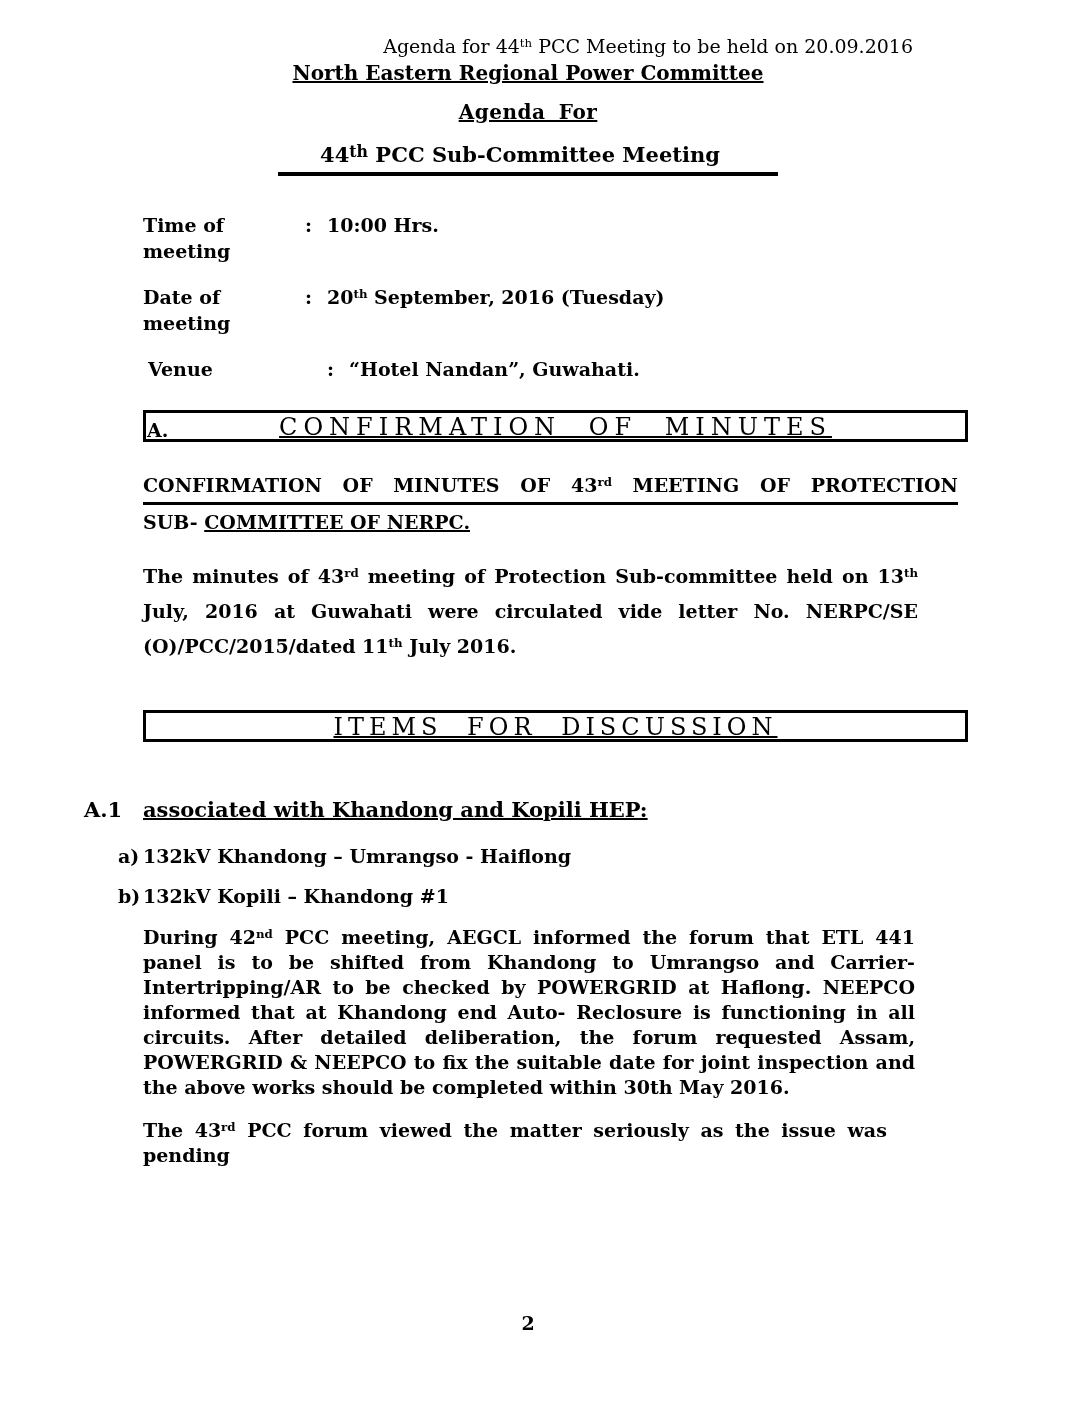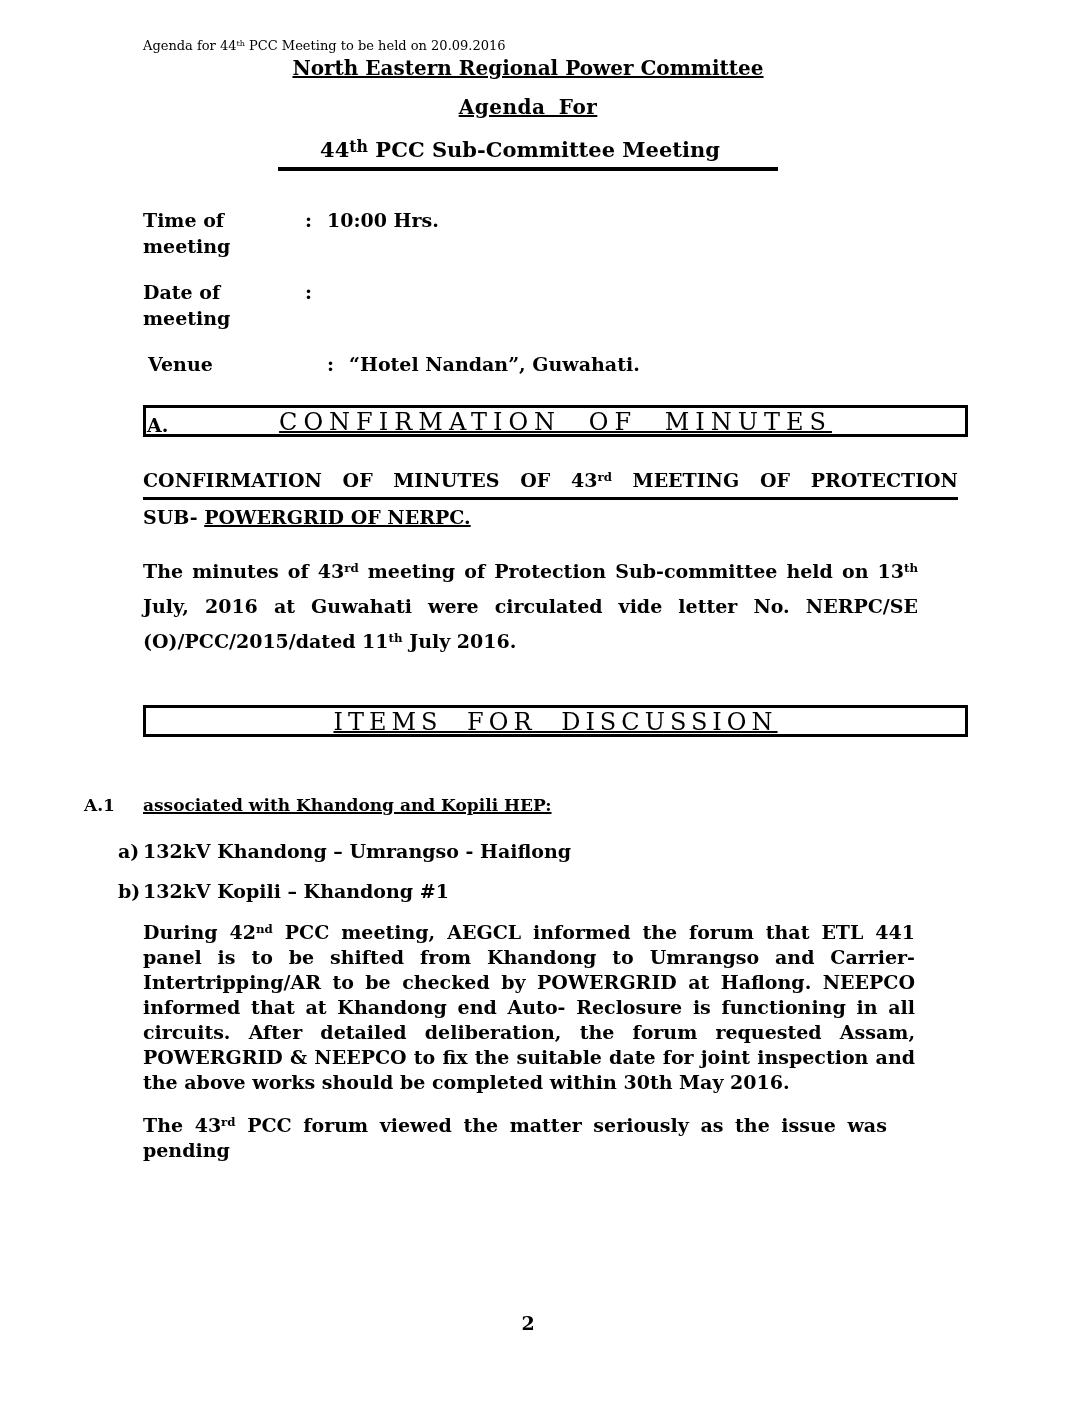--- a/index.html
+++ b/index.html
@@ -9,24 +9,24 @@
     background:#ffffff;color:#000;
     font-family:"DejaVu Serif", serif;
     font-weight:bold;
     overflow:hidden;
     box-sizing:border-box;
     padding:36px 175px 0 143px;
   }
   sup{font-size:0.62em;line-height:0;vertical-align:0.5em;}
 
   .running-header{
-    font-weight:normal;font-size:13px;text-align:left;line-height:20px;
+    font-weight:normal;font-size:19px;text-align:right;line-height:20px;
   }
   .org-title{
-    font-size:20px;text-align:center;line-height:24px;
+    margin-top:5px;font-size:20px;text-align:center;line-height:24px;
     text-decoration:underline;text-decoration-thickness:2px;
   }
   .agenda-for{
     margin-top:15px;font-size:20px;text-align:center;line-height:24px;
     text-decoration:underline;text-decoration-thickness:2px;
     letter-spacing:0.5px;word-spacing:6px;
   }
   .meeting-title-row{margin-top:16px;text-align:center;line-height:30px;}
   .meeting-title{
     display:inline-block;font-size:21px;
@@ -72,21 +72,21 @@
   .u2{text-decoration:underline;text-decoration-thickness:2px;}
 
   .para{margin:0;font-size:19px;text-align:justify;}
   .para-spaced{margin-top:22px;line-height:35px;width:775px;}
   .para-italic{margin-top:28px;font-style:italic;line-height:32px;width:775px;}
   .para-tight{line-height:25px;width:772px;}
   .para-forreliable{margin-top:26px;}
   .para-during{margin-top:16px;}
   .para-last{margin-top:18px;text-align:left;word-spacing:5px;line-height:25px;}
 
-  .a1-block{margin-top:56px;display:flex;font-size:17px;}
+  .a1-block{margin-top:56px;display:flex;font-size:21px;}
   .a1-number{width:59px;margin-left:-59px;flex:0 0 auto;line-height:24px;}
   .a1-heading{width:675px;}
   .a1-h-line1{line-height:24px;text-align:justify;text-align-last:justify;}
   .a1-h-line2{line-height:24px;}
 
   .list{margin-top:22px;font-size:19px;}
   .list-item{display:flex;line-height:25px;margin-bottom:15px;}
   .list-marker{width:25px;margin-left:-25px;flex:0 0 auto;}
 
   .page-number{
@@ -111,37 +111,38 @@
 
   <div class="meeting-info">
     <div class="info-row">
       <span class="info-label">Time of meeting</span>
       <span class="info-sep">:</span>
       <span class="info-value"><span>10:00 Hrs.</span></span>
     </div>
     <div class="info-row">
       <span class="info-label">Date of meeting</span>
       <span class="info-sep">:</span>
+      <span class="info-value"><span>20</span><sup>th</sup><span> September, 2016 (Tuesday)</span></span>
     </div>
     <div class="info-row row-venue">
       <span class="info-label">Venue</span>
       <span class="info-sep">:</span>
       <span class="info-value"><span>“Hotel Nandan”, Guwahati.</span></span>
     </div>
   </div>
 
   <div class="section-box">
     <span class="section-box-label">A.</span>
     <span class="section-box-title">CONFIRMATION OF MINUTES</span>
   </div>
 
   <div class="conf-heading">
     <div class="conf-line1"><span>CONFIRMATION OF MINUTES OF 43</span><sup>rd</sup><span> MEETING OF PROTECTION</span></div>
     <div class="conf-line2">
-      <span>SUB- </span><span class="u2">POWERGRID OF NERPC.</span>
+      <span>SUB- </span><span class="u2">COMMITTEE OF NERPC.</span>
     </div>
   </div>
 
   <p class="para para-spaced"><span>The minutes of 43</span><sup>rd</sup><span> meeting of Protection Sub-committee held on 13</span><sup>th</sup><span> July, 2016 at Guwahati were circulated vide letter No. NERPC/SE (O)/PCC/2015/dated 11</span><sup>th</sup><span> July 2016.</span></p>
 
 
   <div class="section-box items-box">
     <span class="section-box-title items-title">ITEMS FOR DISCUSSION</span>
   </div>
 

